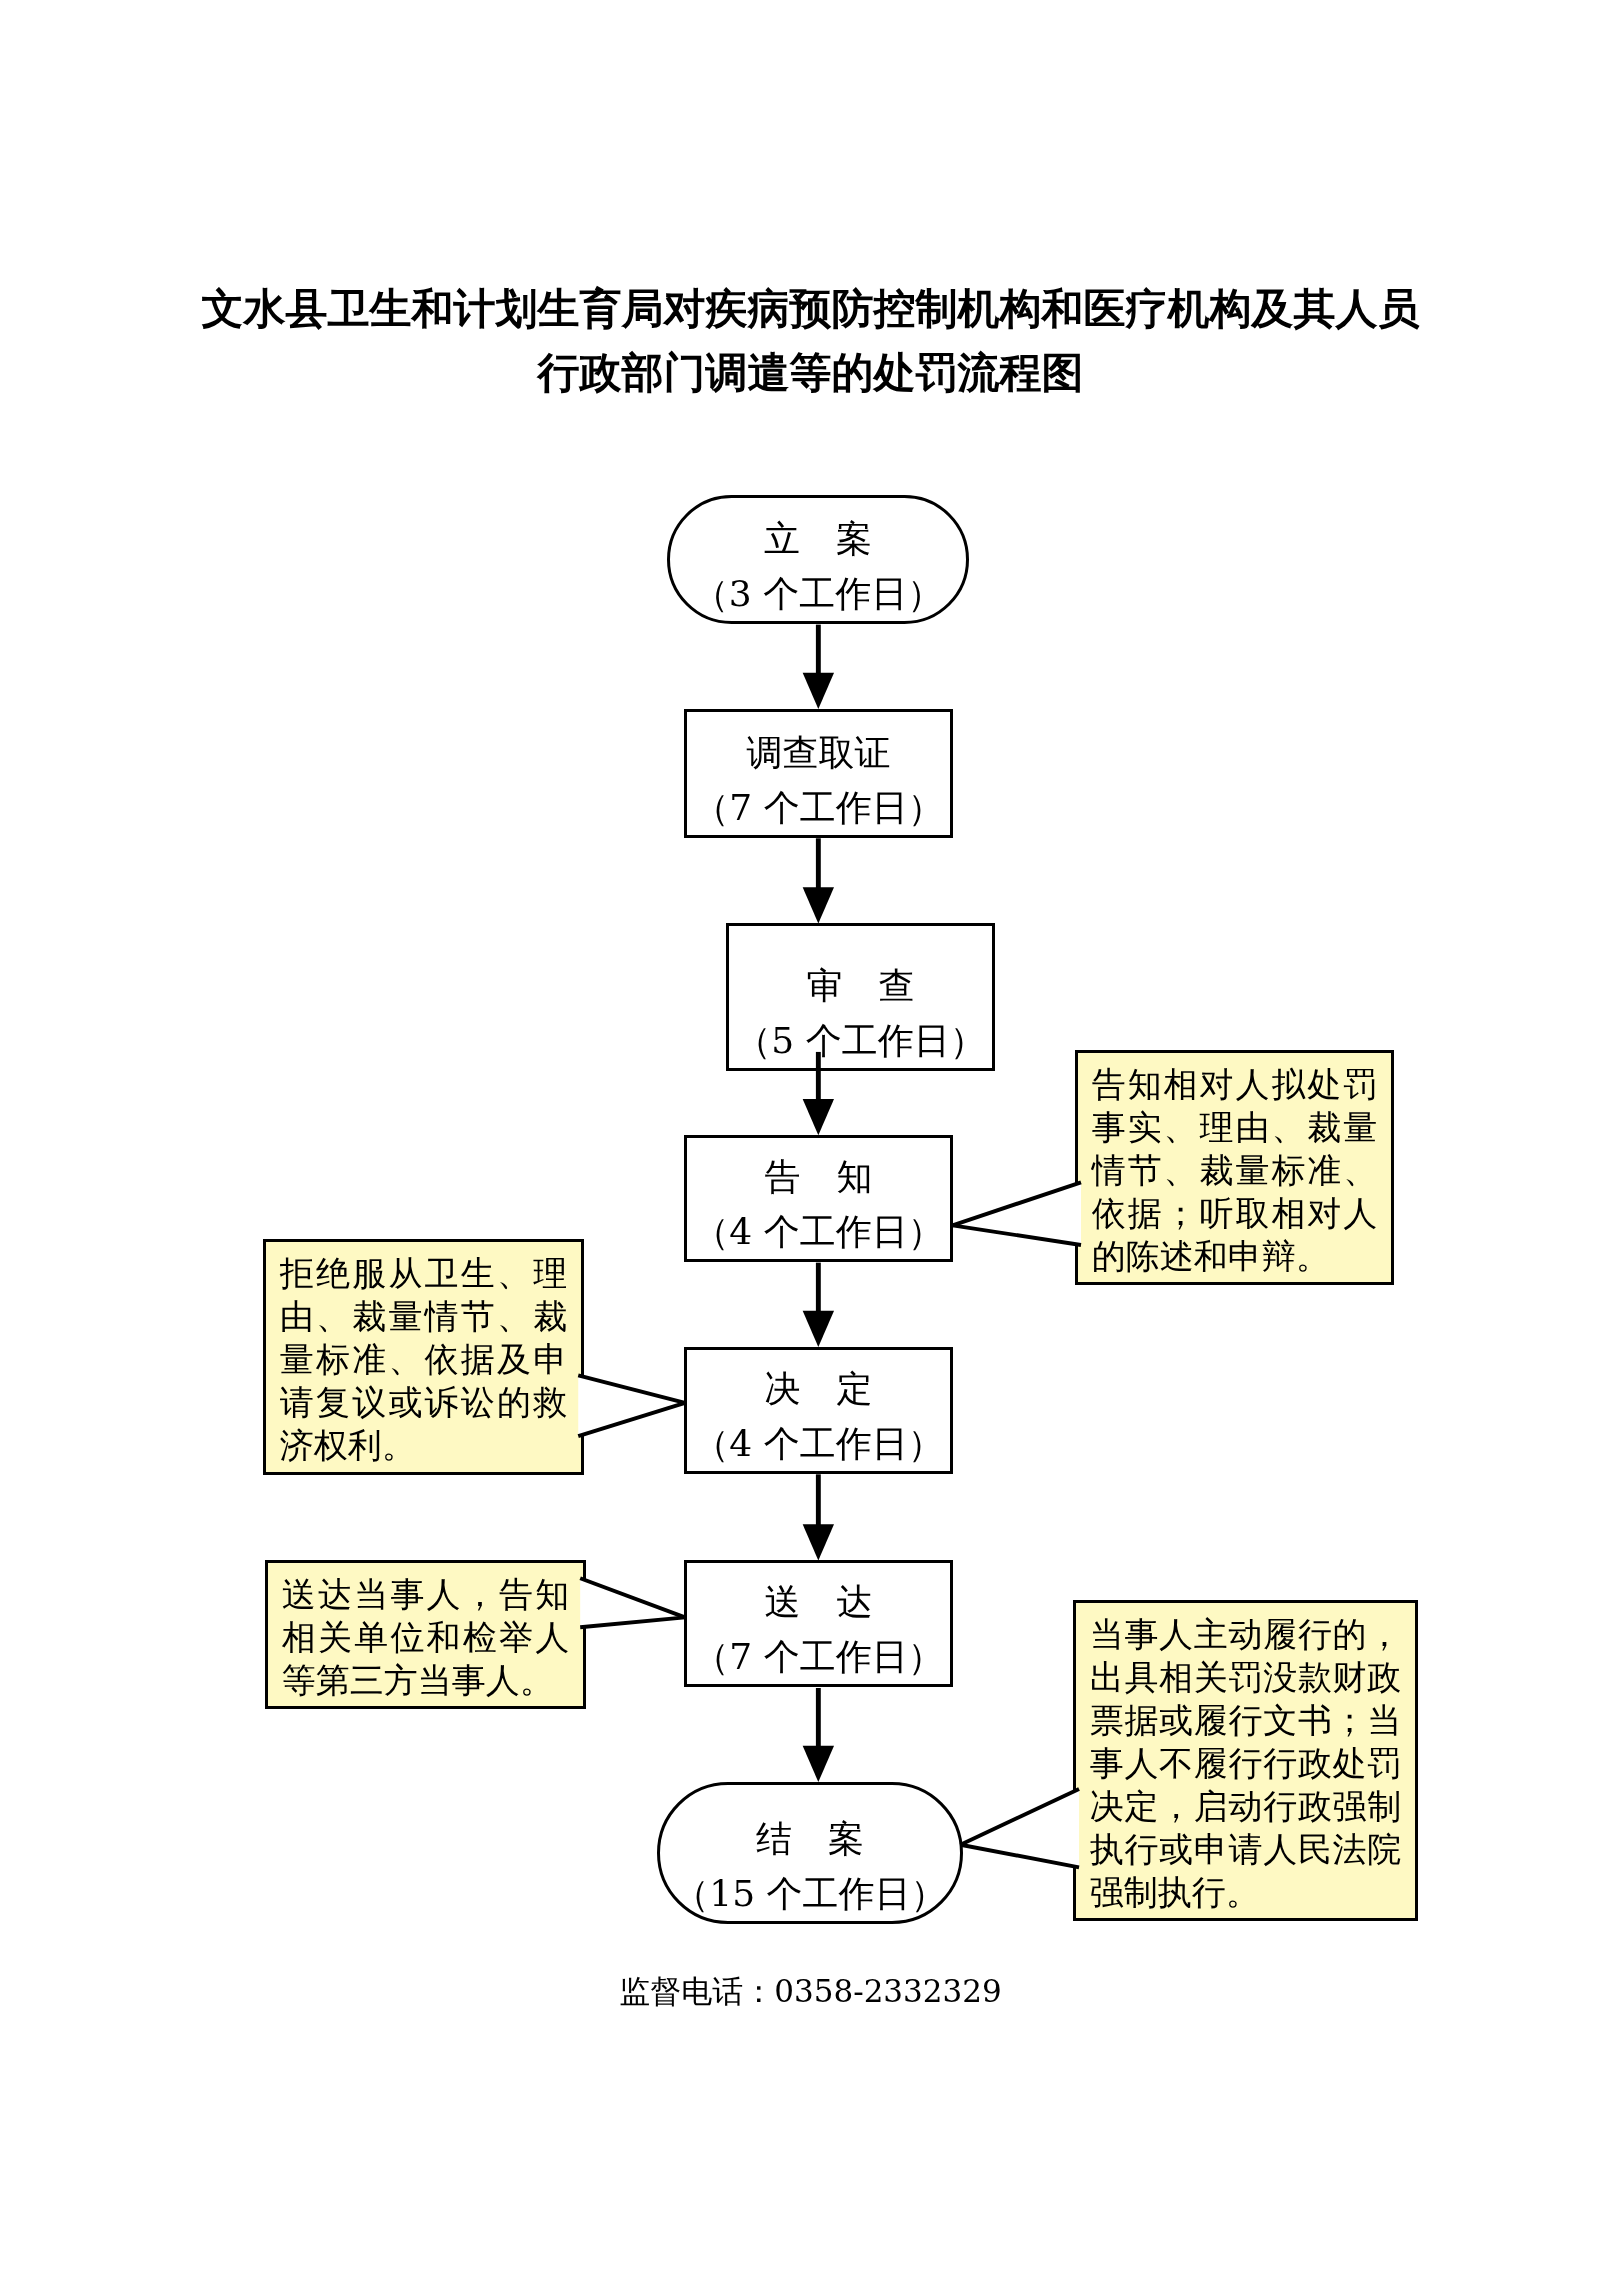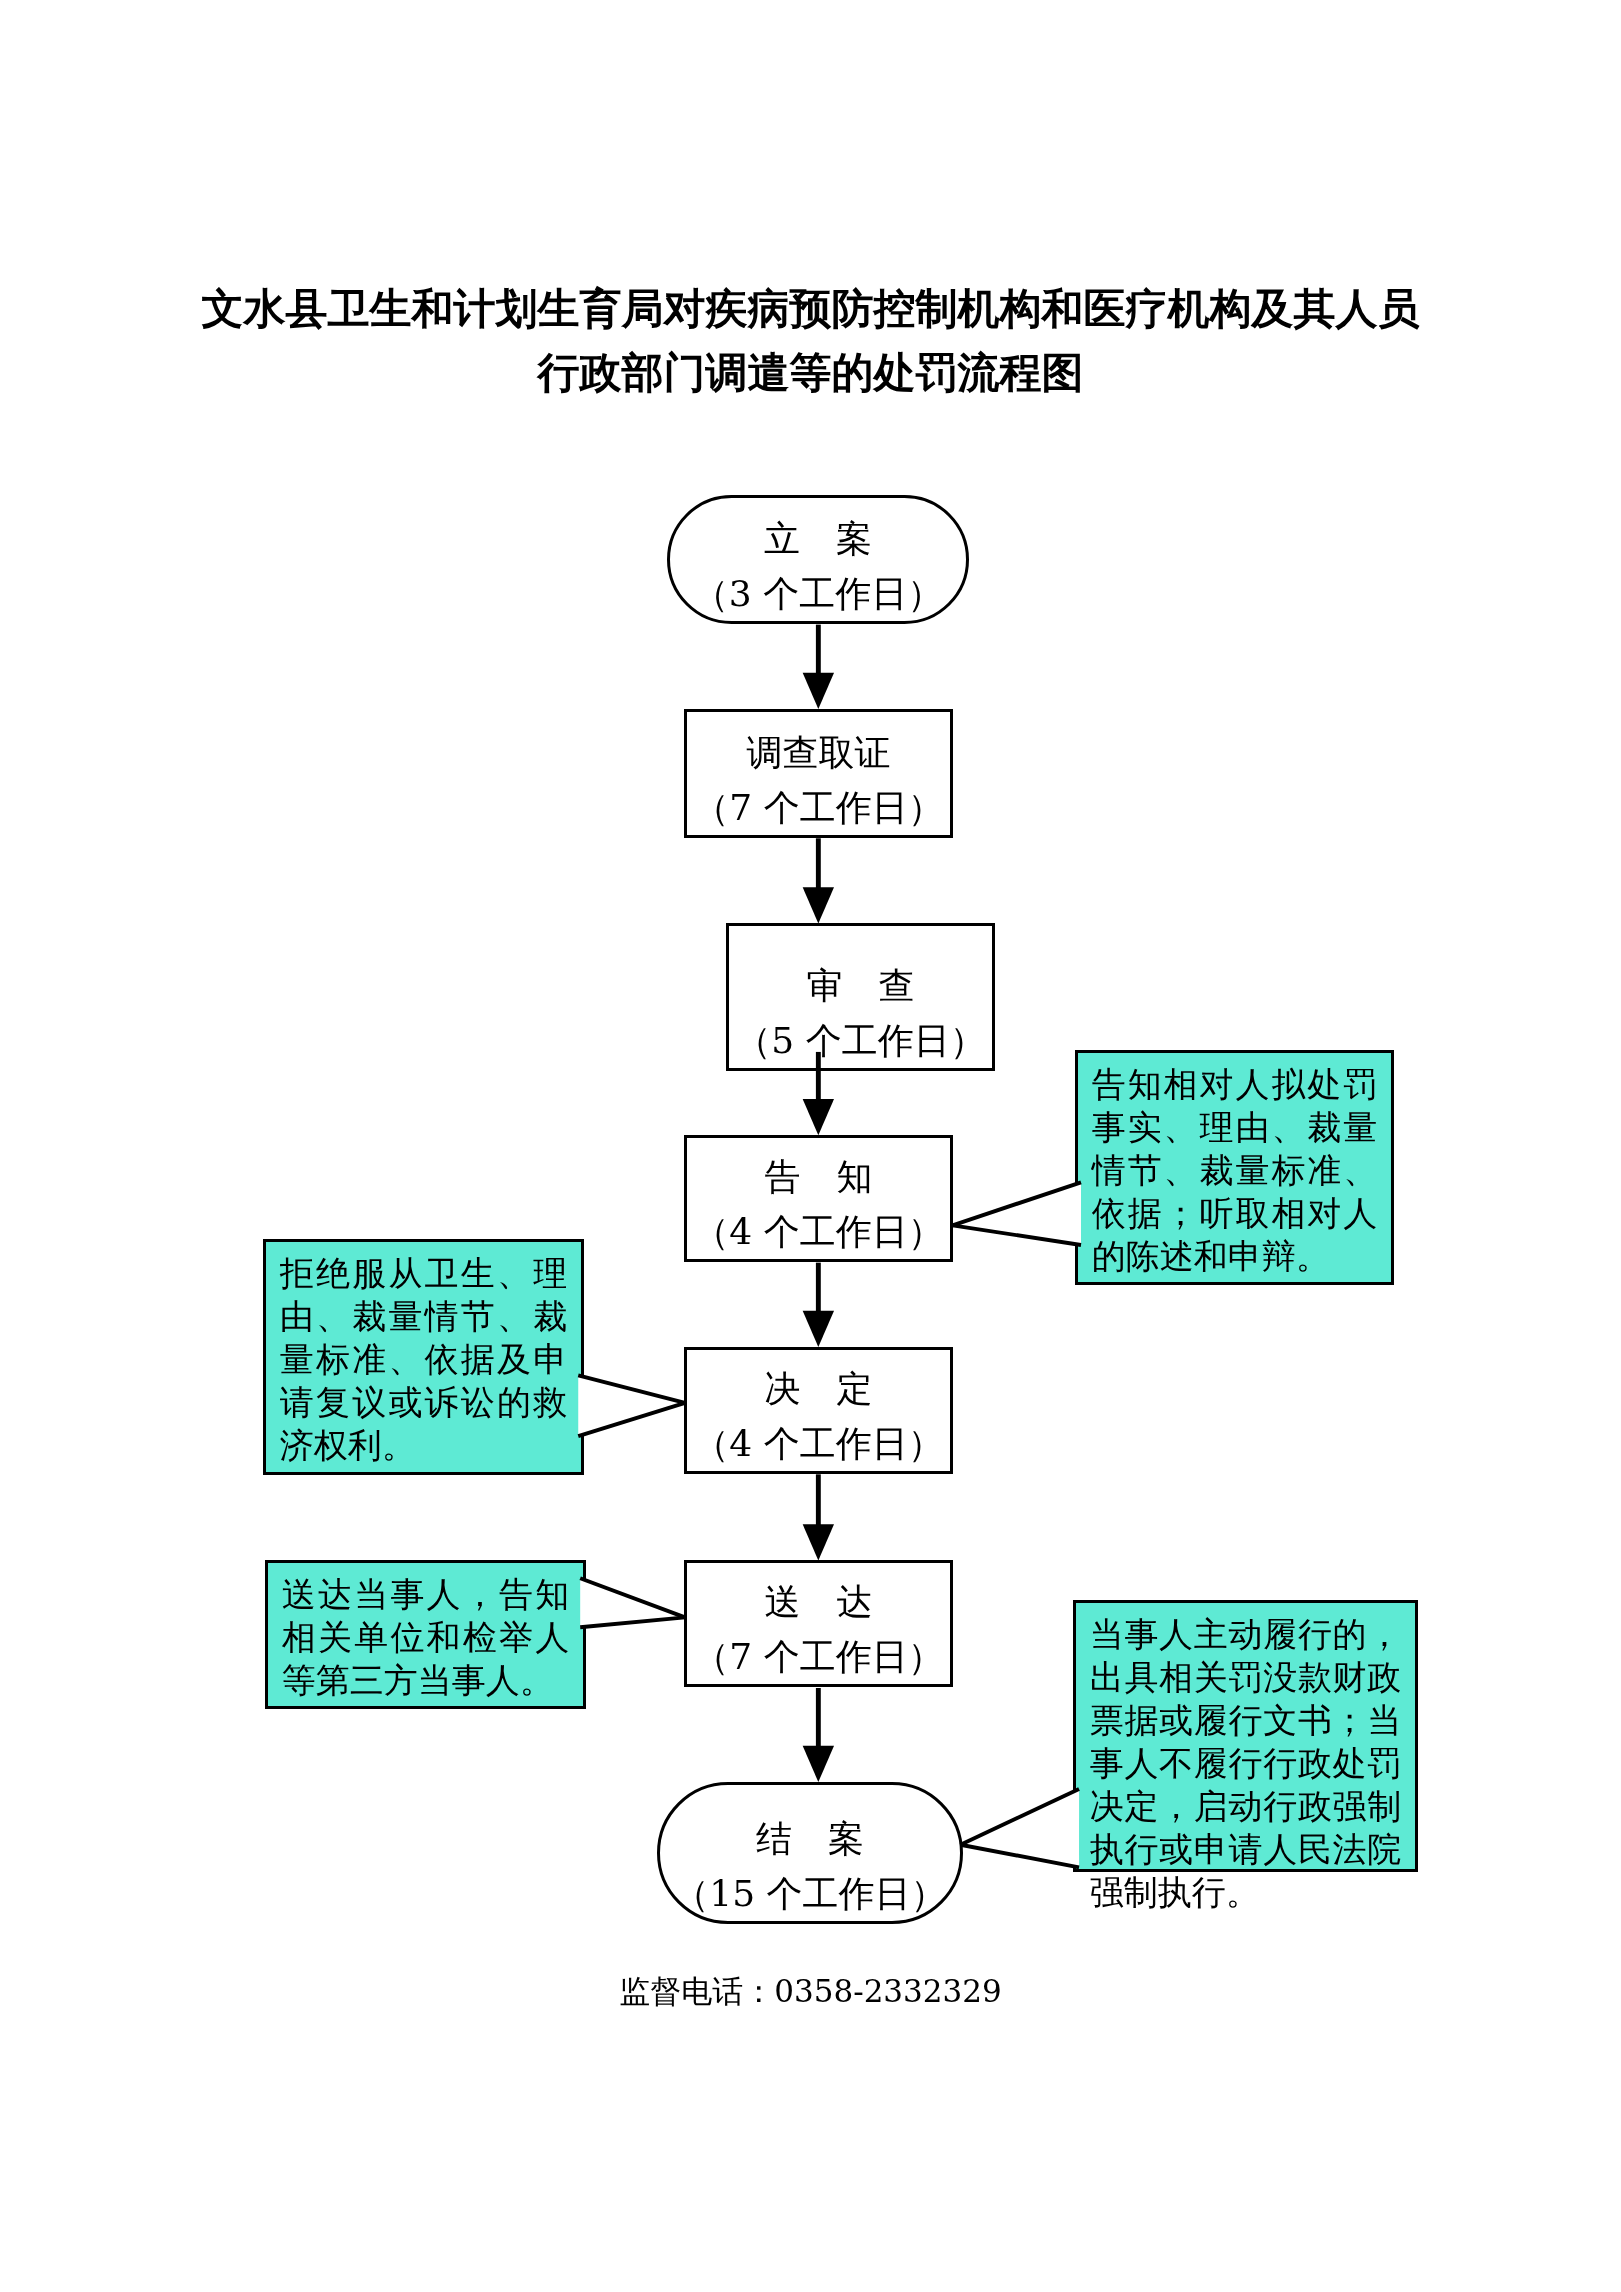--- a/index.html
+++ b/index.html
@@ -38,30 +38,30 @@
   .n2{left:684px;top:923px;width:269px;height:148px;margin-left:42px;}
   .n3{left:684px;top:1135px;width:269px;height:127px;}
   .n4{left:684px;top:1347px;width:269px;height:127px;}
   .n5{left:684px;top:1560px;width:269px;height:127px;}
   .n6{left:657px;top:1782px;width:306px;height:142px;border-radius:71px;}
   
   .callout{
     position:absolute;
     box-sizing:border-box;
     border:3.9px solid #000;
-    background:#5eead4;
+    background:#fef9c3;
     font-size:34px;line-height:43px;
     padding:9.8px 13.7px;
     text-align:justify;
     z-index:2;
   }
   .c0{left:1075px;top:1050px;width:319px;height:235px;}
   .c1{left:263px;top:1239px;width:321px;height:236px;}
   .c2{left:265px;top:1560px;width:321px;height:149px;}
-  .c3{left:1073px;top:1600px;width:345px;height:272px;}
+  .c3{left:1073px;top:1600px;width:345px;height:321px;}
   
   #overlay{
     position:absolute;left:0;top:0;width:1621px;height:2293px;
     z-index:5;pointer-events:none;
   }
   
   .phone{
     position:absolute;top:1962px;left:0;right:0;
     text-align:center;
     font-size:31px;line-height:59px;

